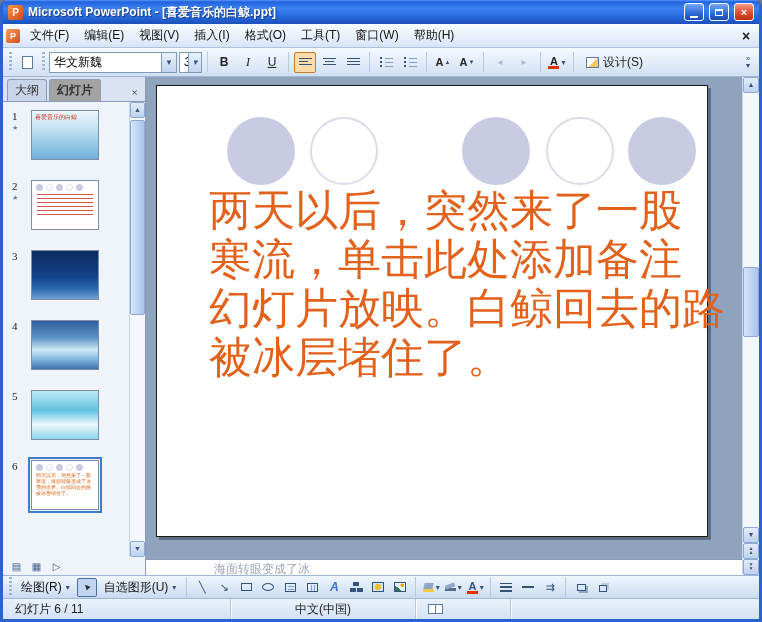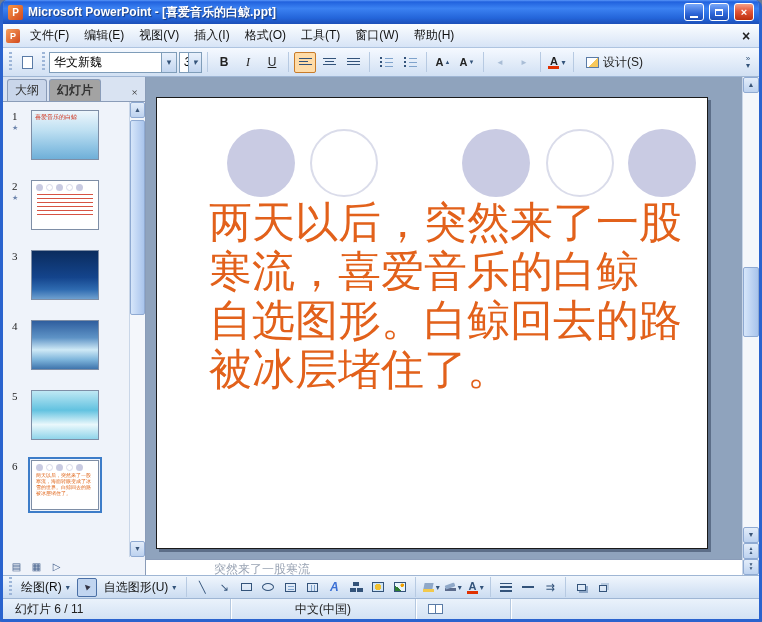--- a/index.html
+++ b/index.html
@@ -112,21 +112,21 @@
   .sthumb { position:absolute; left:0; right:0; background:linear-gradient(90deg,#D6E6FA,#A9C4EC);
             border:1px solid #8FAAD2; border-radius:2px; }
   .pane-scroll .sthumb { top:2px; height:46%; }
   .pane-footer { flex:0 0 18px; display:flex; align-items:center; gap:3px; padding:0 5px; }
   .view-btn { width:17px; height:15px; display:flex; align-items:center; justify-content:center;
               font-size:10px; color:#44608C; }
 
   
   .main { flex:1; display:flex; flex-direction:column; min-width:0; }
   .workspace { flex:1; position:relative; background:#8FA3BD; }
-  .slide { position:absolute; left:10px; top:20px; width:552px; height:452px; background:#fff;
+  .slide { position:absolute; left:10px; top:8px; width:552px; height:452px; background:#fff;
            border:1px solid #1a1a1a; box-shadow:3px 3px 0 #5C6E88; }
   .circ { position:absolute; top:31px; width:68px; height:68px; border-radius:50%; }
   .circ.fill { background:#C9CBE3; }
   .circ.line { background:#fff; border:2px solid #DADCEA; }
   .c1{left:70px;} .c2{left:153px;} .c3{left:305px;} .c4{left:389px;} .c5{left:471px;}
   .slide-text { position:absolute; left:52px; top:100px; color:#E2611B; font-size:43px; line-height:49px; }
   .slide-text div { white-space:nowrap; }
   .notes { flex:0 0 16px; background:#fff; border-top:1px solid #8A9CB8; padding:1px 0 0 68px;
            font-size:12px; color:#9AA4B4; overflow:hidden; white-space:nowrap; }
 
@@ -380,27 +380,27 @@
     <div class="main">
       <div class="workspace">
         <div class="slide">
           <span class="circ fill c1"></span>
           <span class="circ line c2"></span>
           <span class="circ fill c3"></span>
           <span class="circ line c4"></span>
           <span class="circ fill c5"></span>
           <div class="slide-text">
             <div>两天以后，突然来了一股</div>
-            <div>寒流，喜爱音乐的白鲸</div>
-            <div>自选图形。白鲸回去的路</div>
+            <div>寒流，单击此处添加备注</div>
+            <div>幻灯片放映。白鲸回去的路</div>
             <div>被冰层堵住了。</div>
           </div>
         </div>
       </div>
-      <div class="notes"><span>突然来了一股寒流</span></div>
+      <div class="notes"><span>海面转眼变成了冰</span></div>
     </div>
 
     <div class="vscroll">
       <span class="sbtn">▲</span>
       <span class="strack">
           <span class="sthumb"></span>
         </span>
       <span class="sbtn">▼</span>
       <span class="dblbtn">
           <span>▲</span>

